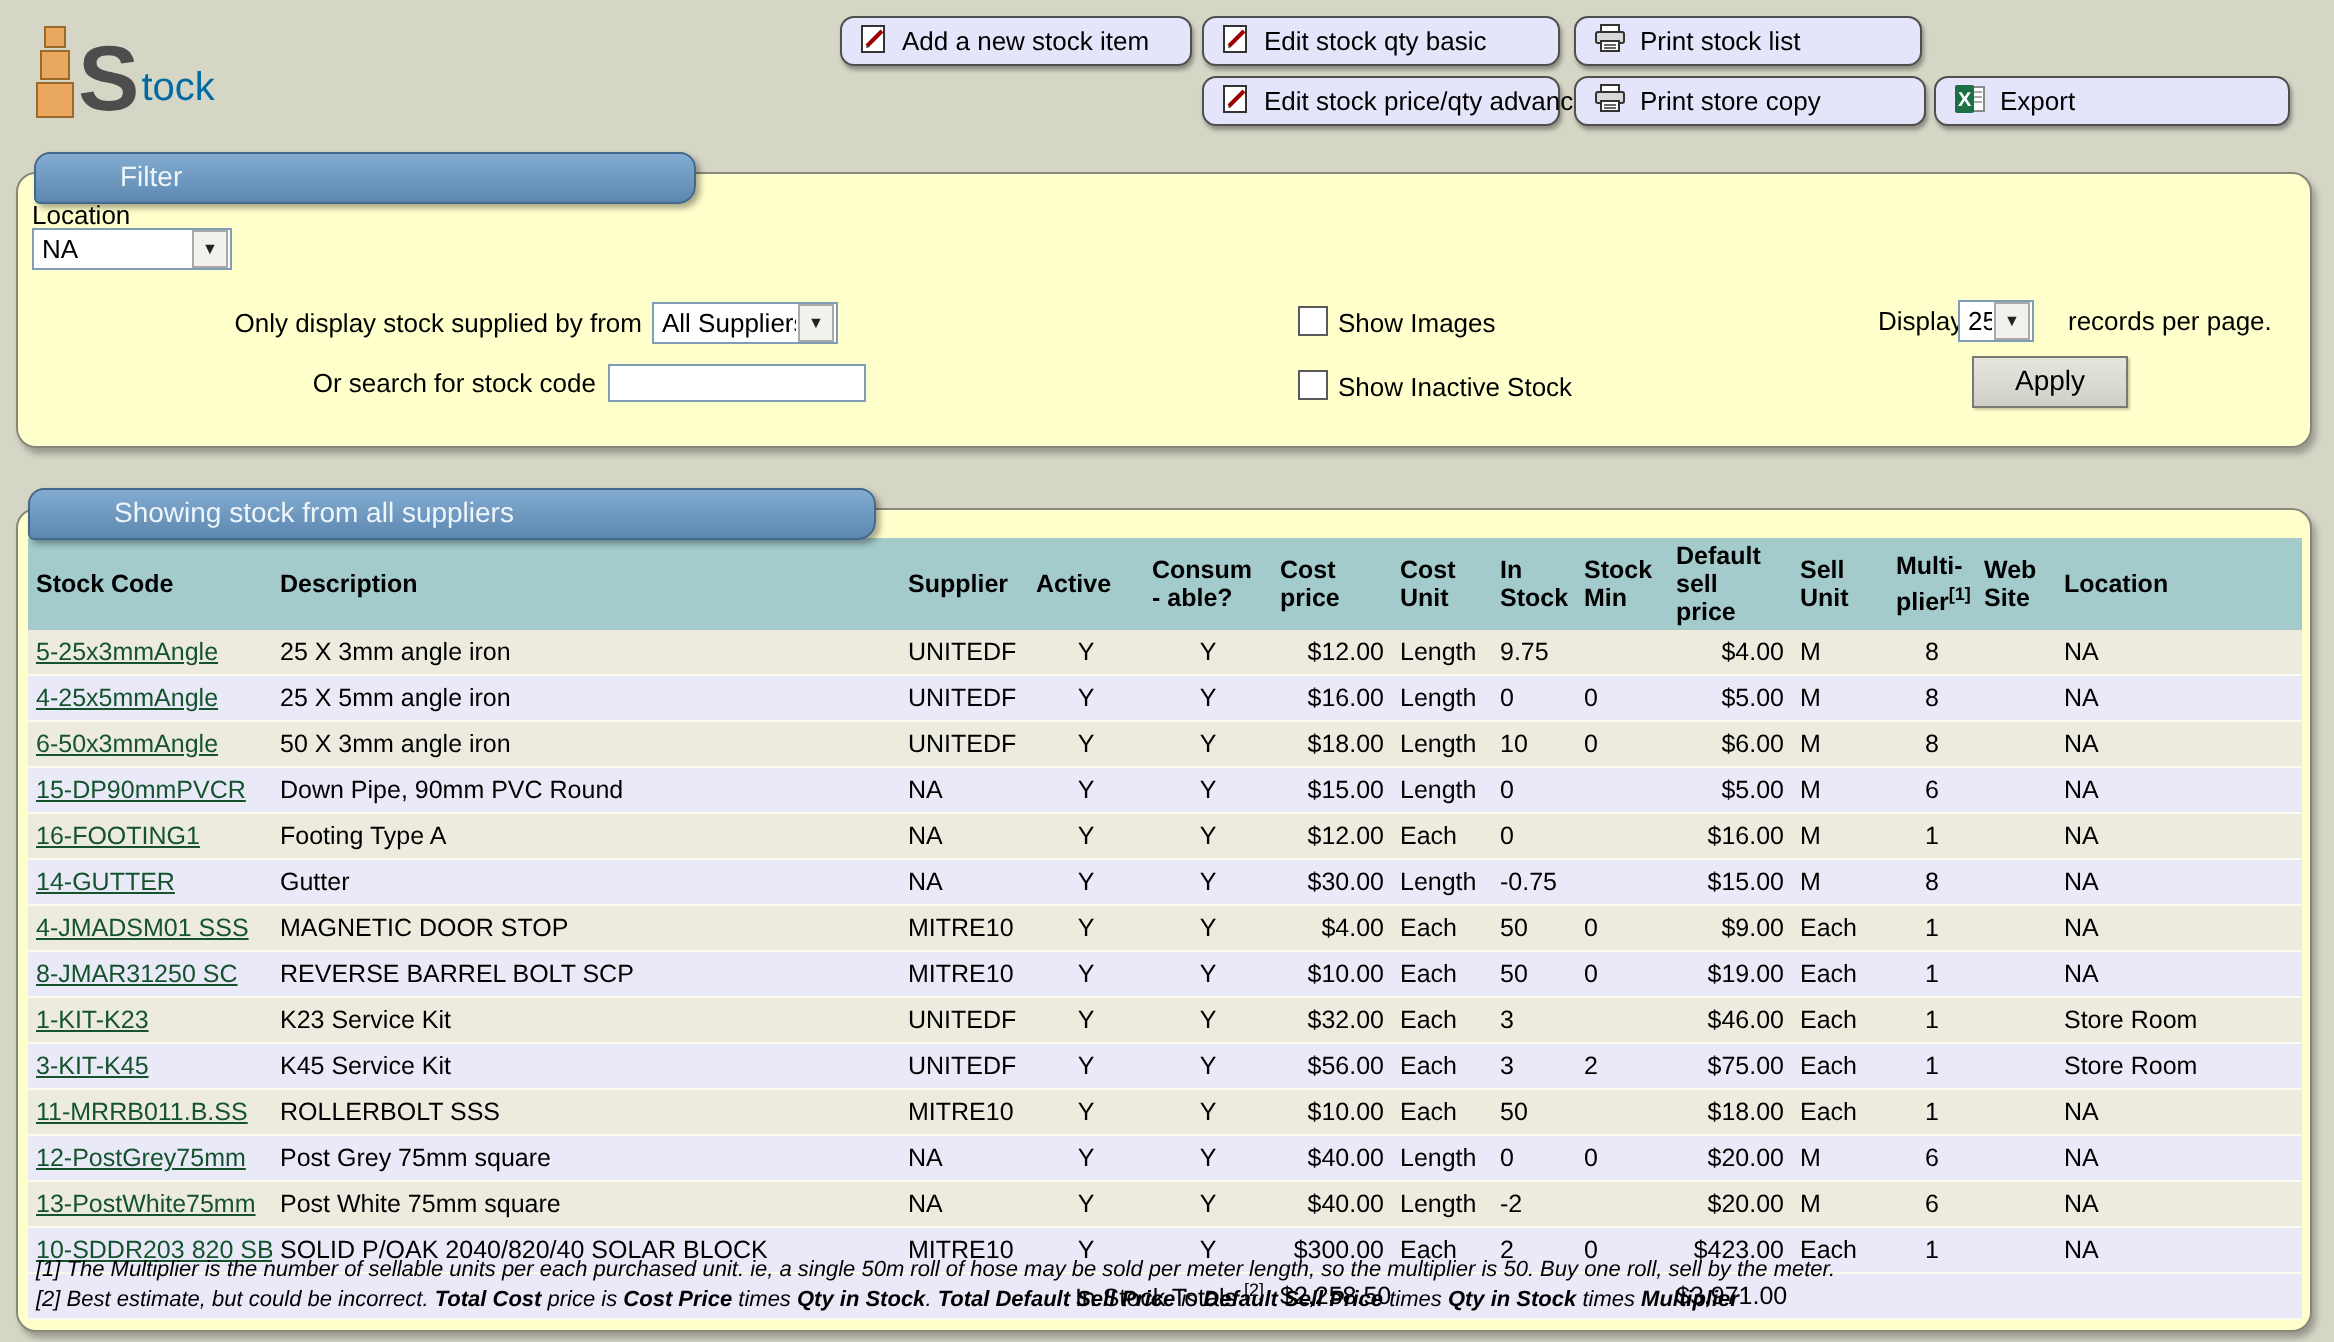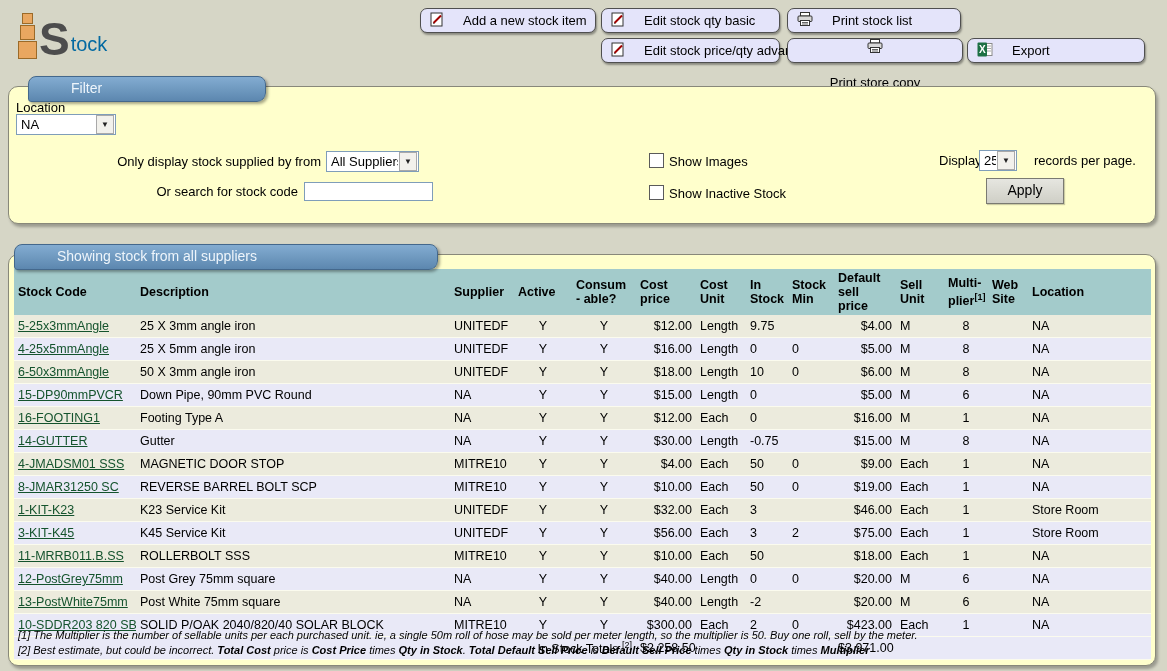--- a/index.html
+++ b/index.html
@@ -14,41 +14,41 @@
   .logo-squares { display:flex; flex-direction:column; align-items:center; margin-right:2px; }
   .logo-squares .sq { background:#e9a760; border:1px solid #9b6a28; margin-top:1px; }
   .sq1 { width:9px; height:9px; } .sq2 { width:13px; height:13px; } .sq3 { width:17px; height:16px; }
   .logo-S { font-size:46px; font-weight:bold; color:#4d4d4d; line-height:40px; }
   .logo-rest { font-size:20px; color:#0369a1; margin-left:1px; padding-bottom:3px; }
   
   .btn {
     position:absolute; height:25px; box-sizing:border-box;
     background:#e4e4fa; border:1px solid #4f4f4f; border-radius:7px;
     box-shadow:1px 2px 2px rgba(0,0,0,.35);
-    display:flex; align-items:center; gap:19px; padding:0 9px;
+    display:flex; align-items:center; gap:7px; padding:0 9px;
     font-size:13px; cursor:pointer; white-space:nowrap;
   }
   .btn svg { flex:0 0 auto; }
   
   .panel {
     position:absolute; box-sizing:border-box;
     background:#ffffcc; border:1px solid #88887a; border-radius:10px;
     box-shadow:2px 3px 3px rgba(0,0,0,.28);
   }
   #filter-panel { left:8px; top:86px; width:1148px; height:138px; }
   #stock-panel  { left:8px; top:254px; width:1148px; height:412px; }
   .tab {
     position:absolute; box-sizing:border-box; z-index:5;
     background:linear-gradient(#83acd1,#5c87af);
     color:#eef5fb; font-size:14px;
     border:1px solid #44688c; border-radius:8px 8px 9px 3px;
     box-shadow:2px 2px 3px rgba(0,0,0,.35);
     padding:3px 10px 5px 42px;
   }
-  #filter-tab { left:28px; top:76px; width:238px; }
+  #filter-tab { left:17px; top:76px; width:331px; }
   #stock-tab  { left:14px; top:244px; width:424px; }
   
   .flabel { position:absolute; font-size:13px; }
   .fselect {
     position:absolute; box-sizing:border-box; height:21px;
     background:#fff; border:1px solid #7f9db9; display:flex; align-items:center; cursor:pointer;
   }
   .fselect .val { flex:1; padding:0 4px; font-size:13px; overflow:hidden; white-space:nowrap; }
   .fselect .arrow {
     width:16px; height:17px; margin:1px; background:#f2f1ec; border:1px solid #a9a9a9;
@@ -131,21 +131,21 @@
   <span>Print stock list</span>
 </div>
 <div class="btn" style="left:601px; top:38px; width:179px;">
   <span><svg width="14" height="15" viewBox="0 0 14 15">
         <rect x="1" y="1" width="11" height="13" fill="#fff" stroke="#333"></rect>
         <path d="M3.5 11 L11 3.5" stroke="#a00000" stroke-width="2"></path>
         <path d="M3 12 l1.6-.5 -1.1-1.1z" fill="#333"></path>
       </svg></span>
   <span>Edit stock price/qty advanced</span>
 </div>
-<div class="btn" style="left:787px; top:38px; width:176px;flex-direction:column;">
+<div class="btn" style="left:787px; top:38px; width:176px;">
   <span><svg width="16" height="14" viewBox="0 0 16 14">
         <rect x="3.5" y="0.5" width="9" height="3.5" fill="#fff" stroke="#333"></rect>
         <rect x="1" y="4" width="14" height="5.5" rx="1" fill="#d8d8d8" stroke="#333"></rect>
         <rect x="3.5" y="8.5" width="9" height="5" fill="#fff" stroke="#333"></rect>
         <line x1="5" y1="10.5" x2="11" y2="10.5" stroke="#666"></line>
         <line x1="5" y1="12" x2="11" y2="12" stroke="#666"></line>
       </svg></span>
   <span>Print store copy</span>
 </div>
 <div class="btn" style="left:967px; top:38px; width:178px;">

